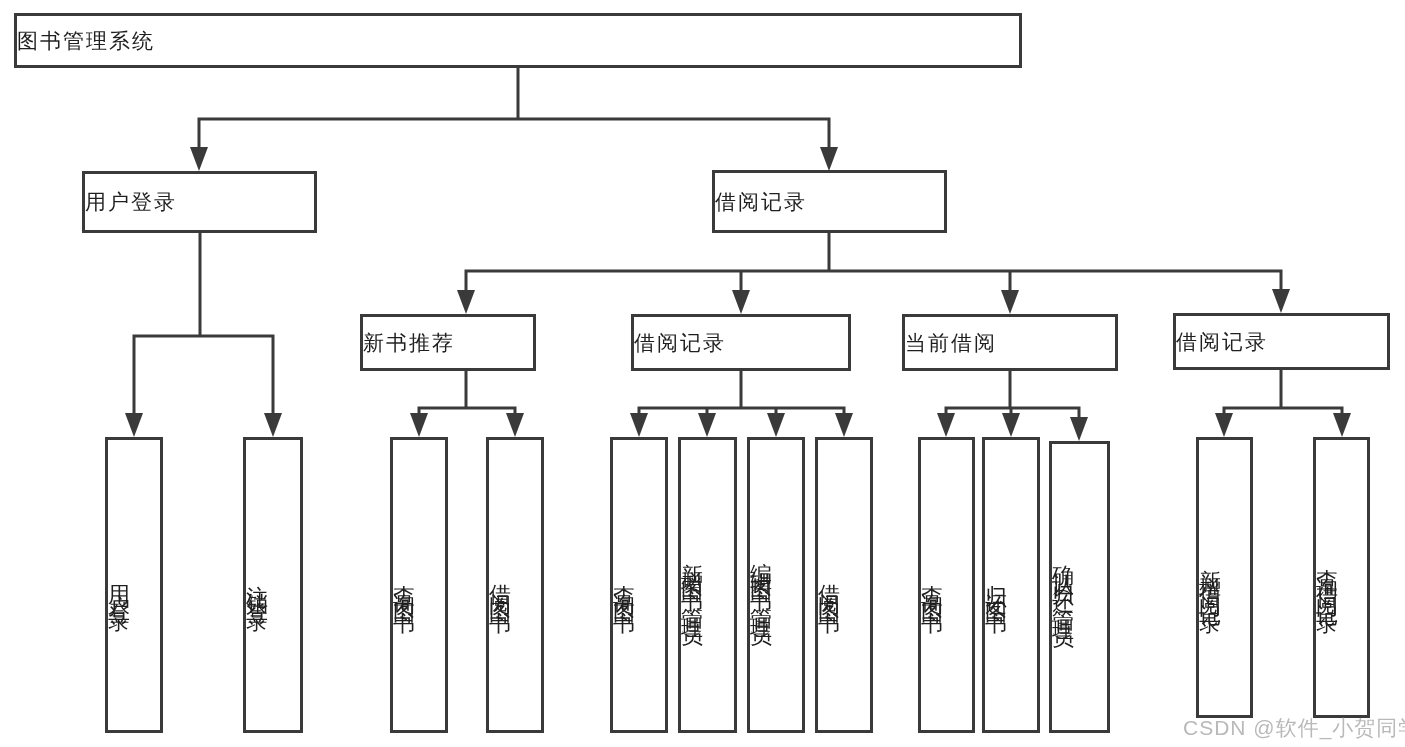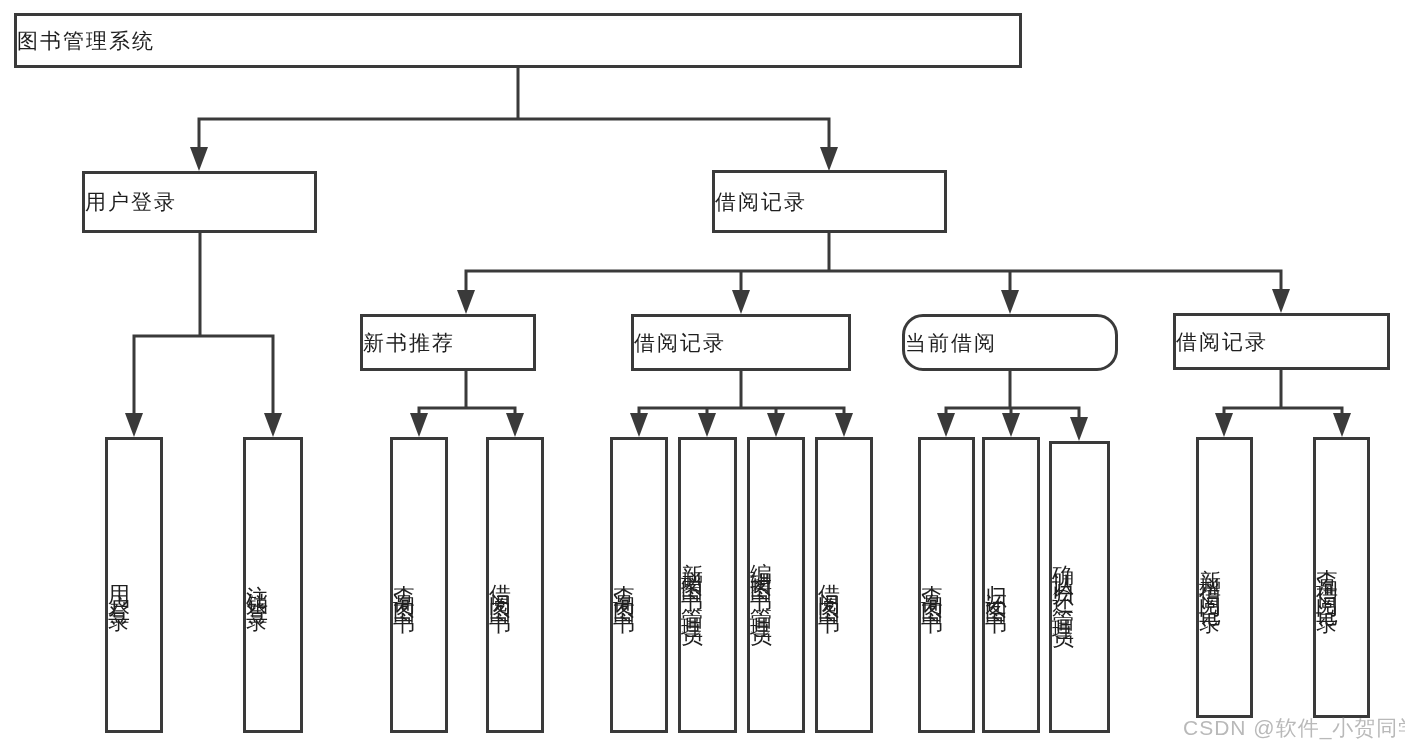--- a/index.html
+++ b/index.html
@@ -128,21 +128,21 @@
   <div class="node hnode" style="left:712px; top:170px; width:235px; height:63px;">
     <span>借阅记录</span>
   </div>
 
   <div class="node hnode" style="left:360px; top:314px; width:176px; height:57px;">
     <span>新书推荐</span>
   </div>
   <div class="node hnode" style="left:631px; top:314px; width:220px; height:57px;">
     <span>借阅记录</span>
   </div>
-  <div class="node hnode" style="left:902px; top:314px; width:216px; height:57px;border-radius:21px;">
+  <div class="node hnode" style="left:902px; top:314px; width:216px; height:57px;">
     <span>当前借阅</span>
   </div>
   <div class="node hnode" style="left:1173px; top:313px; width:217px; height:57px;">
     <span>借阅记录</span>
   </div>
 
   <div class="node leaf" style="left:105px; top:437px; width:58px; height:296px;">
     <span>用户登录</span>
   </div>
   <div class="node leaf" style="left:243px; top:437px; width:60px; height:296px;">

